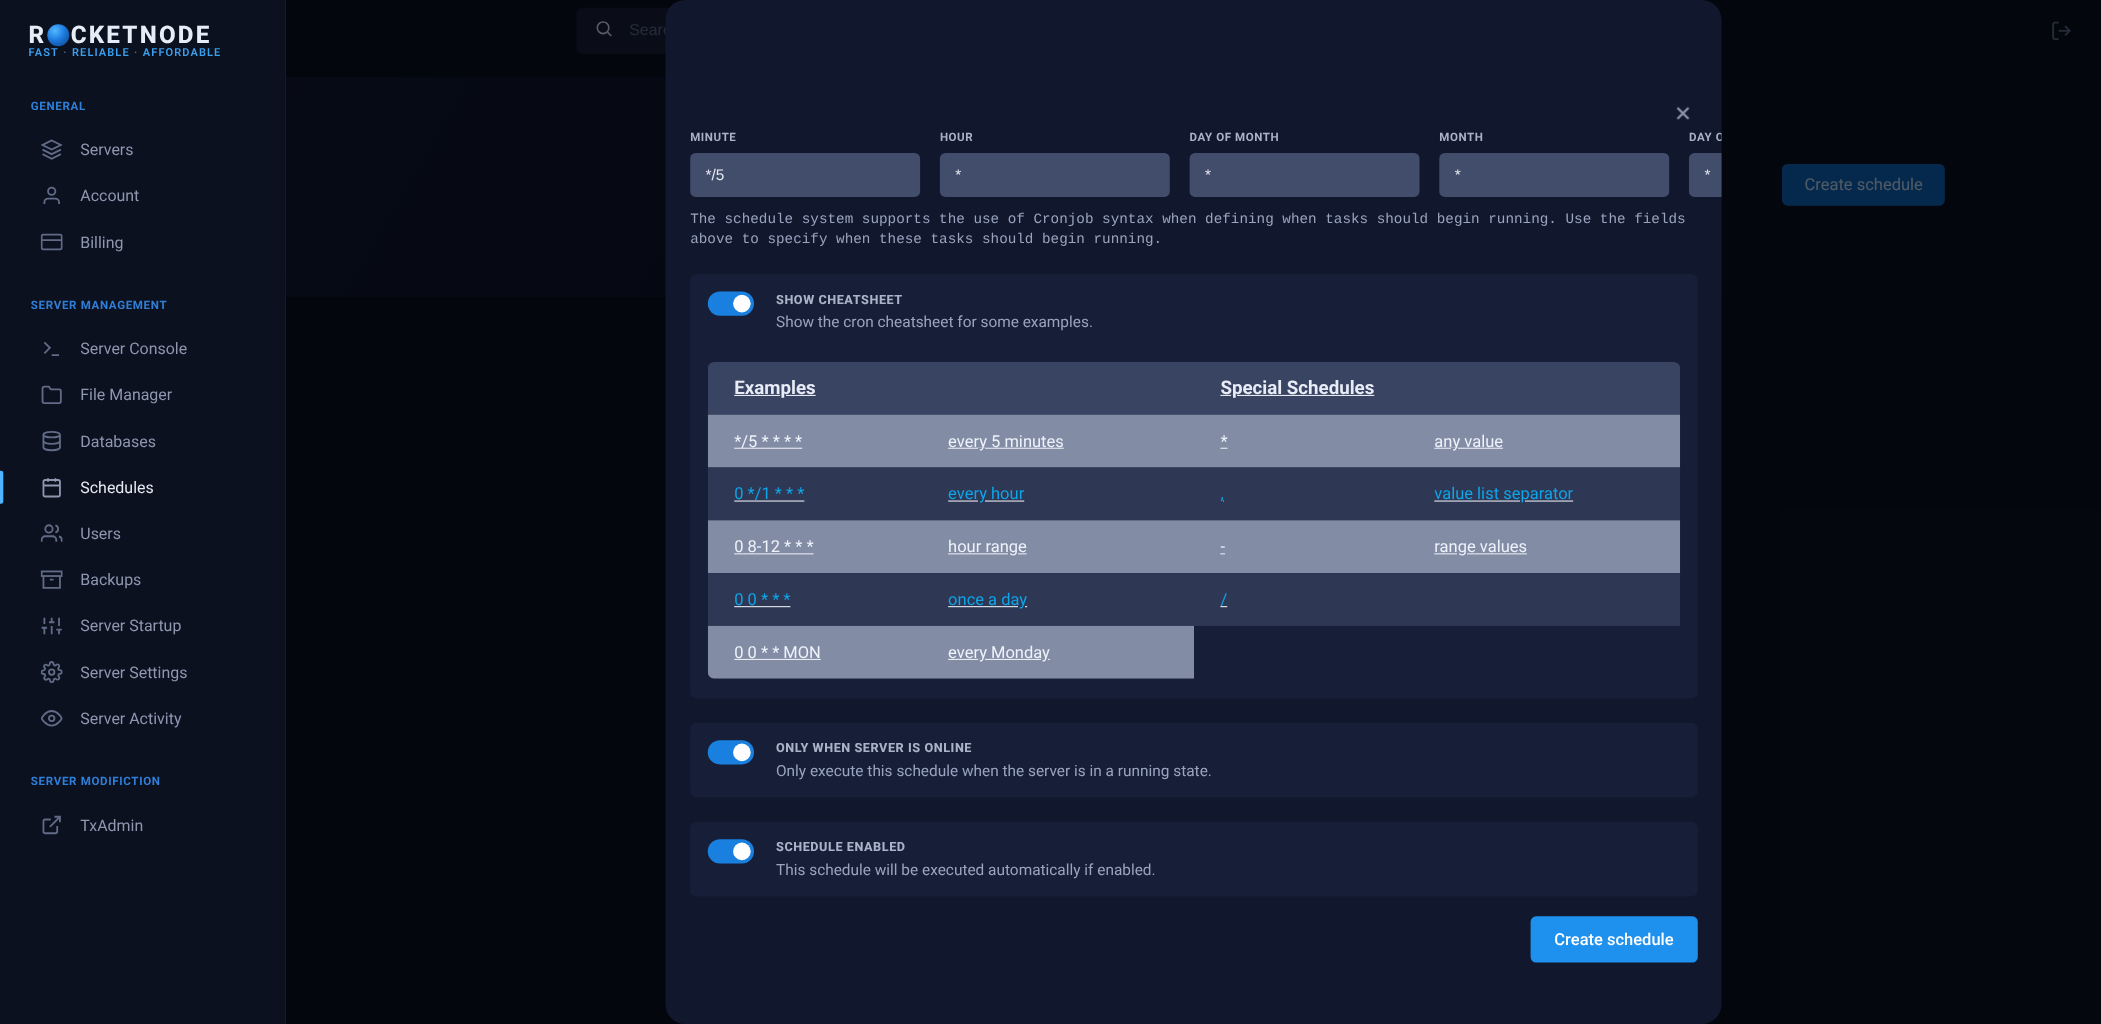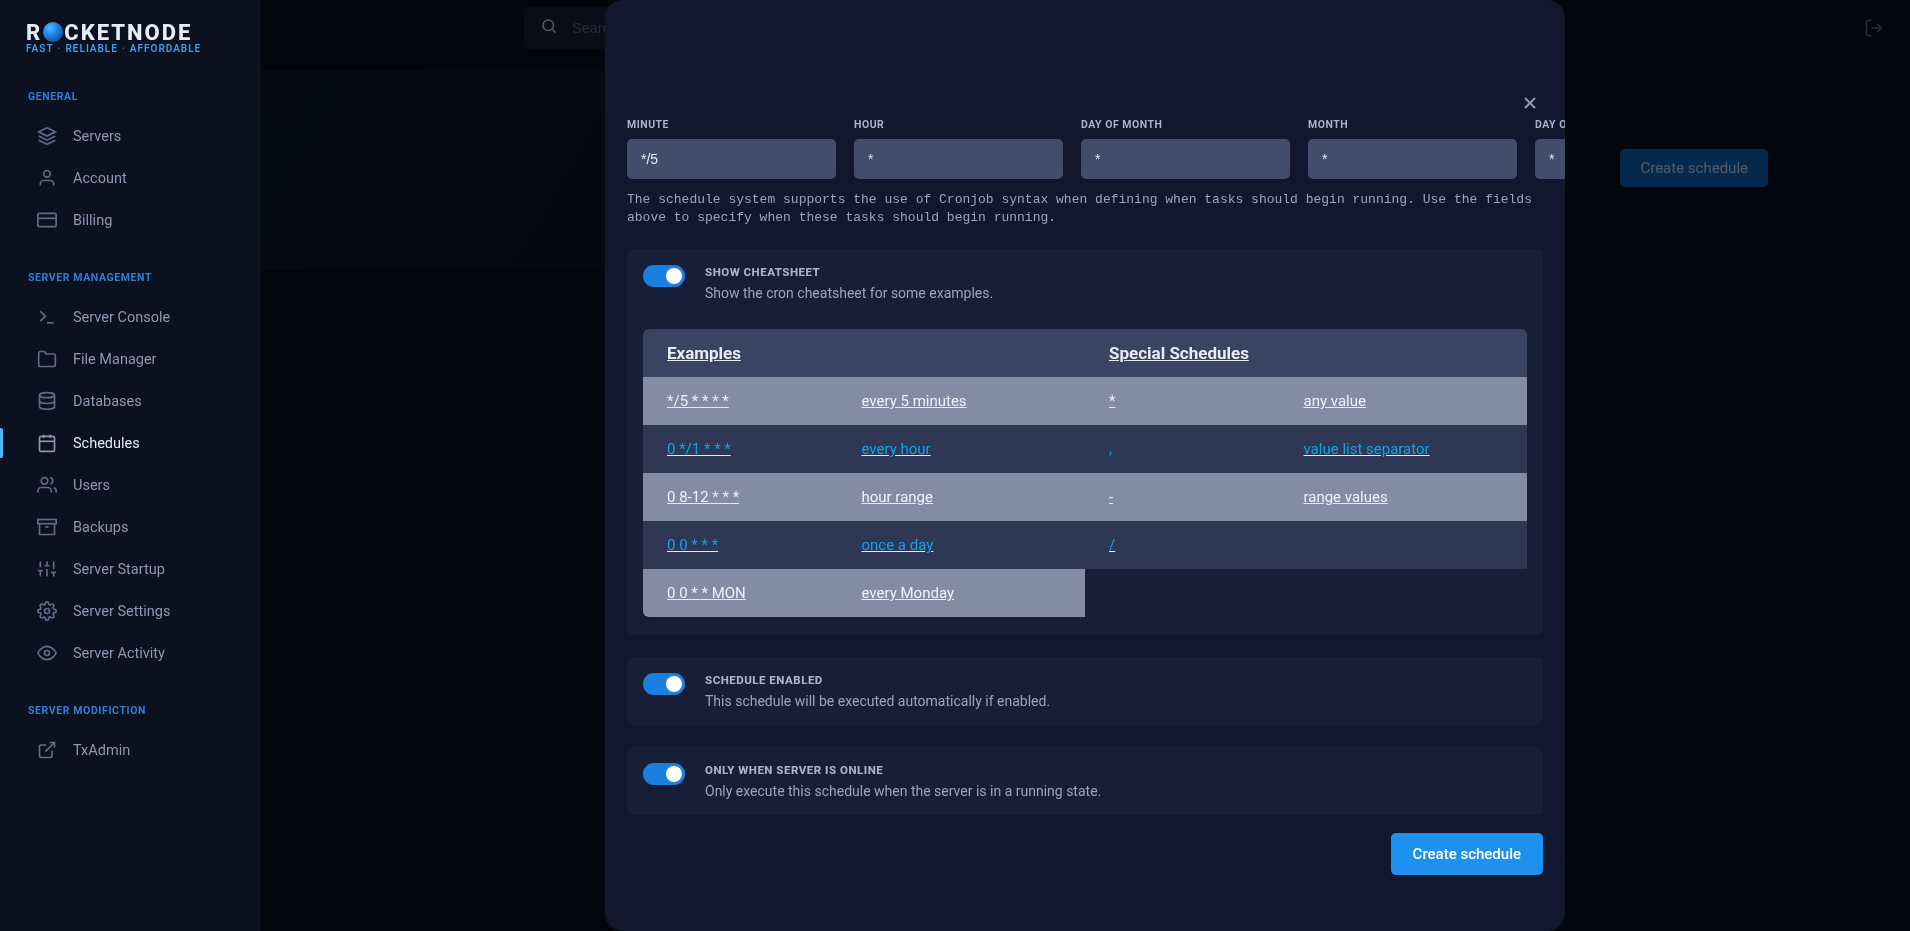--- a/index.html
+++ b/index.html
@@ -458,32 +458,32 @@
                   </div>
                 </div>
             </div>
           </div>
         </div>
 
         <div class="panel noblock">
           <div class="toggle-row">
             <div class="toggle"></div>
             <div class="toggle-labels">
-              <div class="t-head">SCHEDULE ENABLED</div>
-              <div class="t-sub">This schedule will be executed automatically if enabled.</div>
+              <div class="t-head">ONLY WHEN SERVER IS ONLINE</div>
+              <div class="t-sub">Only execute this schedule when the server is in a running state.</div>
             </div>
           </div>
         </div>
 
         <div class="panel noblock">
           <div class="toggle-row">
             <div class="toggle"></div>
             <div class="toggle-labels">
-              <div class="t-head">ONLY WHEN SERVER IS ONLINE</div>
-              <div class="t-sub">Only execute this schedule when the server is in a running state.</div>
+              <div class="t-head">SCHEDULE ENABLED</div>
+              <div class="t-sub">This schedule will be executed automatically if enabled.</div>
             </div>
           </div>
         </div>
 
         <div class="modal-actions">
           <div class="create-btn">Create schedule</div>
         </div>
 
       </div>
     </div>

